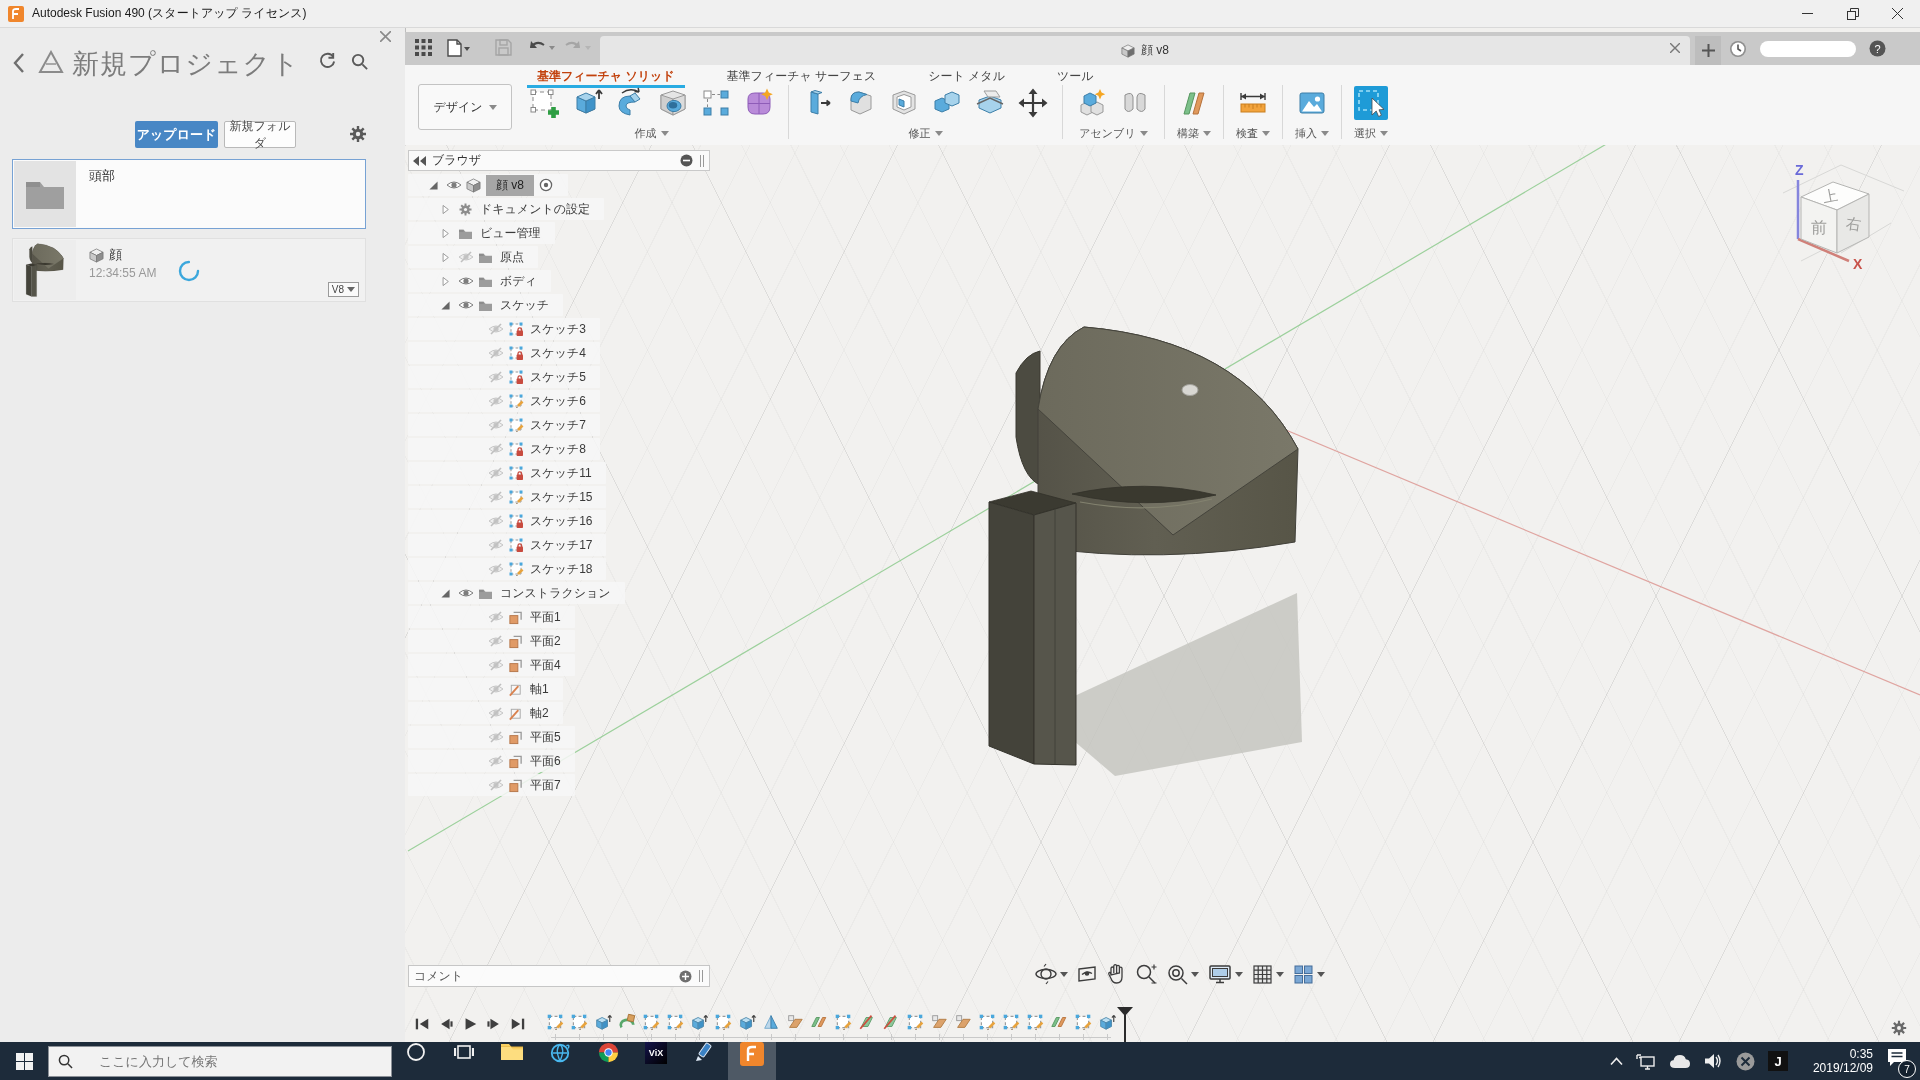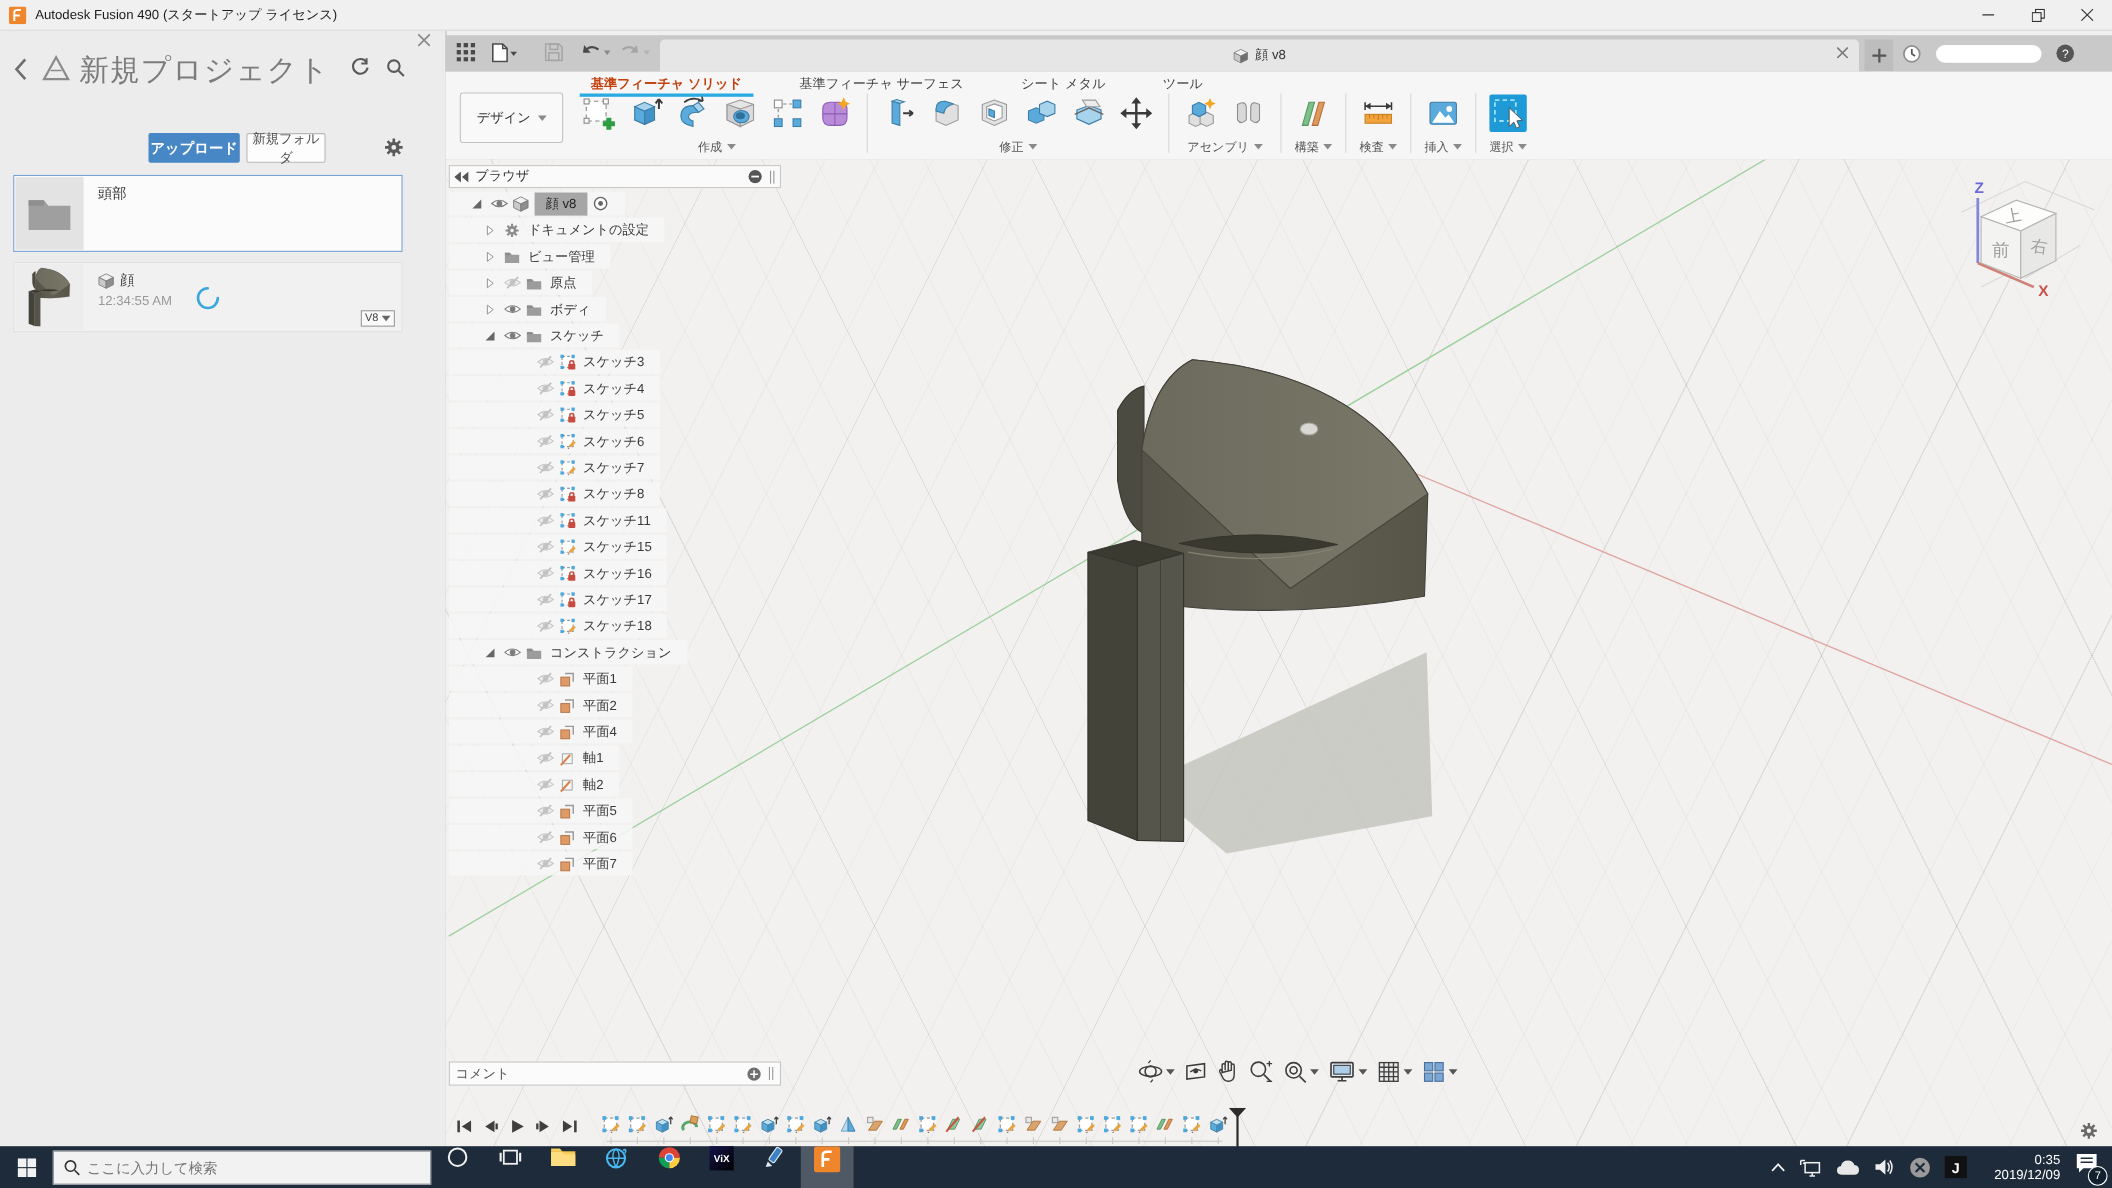--- a/index.html
+++ b/index.html
@@ -120,21 +120,21 @@
   .tfi::after{content:'';position:absolute;left:50%;bottom:-8px;width:1px;height:6px;background:#c9c9c9;}
   #tl-marker{position:absolute;left:712px;top:0;width:16px;height:36px;}
   #tl-marker .flag{width:16px;height:9px;background:#2b2b2b;clip-path:polygon(0 0,100% 0,50% 100%);}
   #tl-marker .line{position:absolute;left:7px;top:6px;width:2px;height:30px;background:#2b2b2b;}
   #vp-gear{position:absolute;right:12px;bottom:10px;}
 
   
   #taskbar{left:0;top:1042px;width:1920px;height:38px;background:#1d2b3a;display:flex;align-items:center;}
   #start-btn{width:48px;height:38px;display:flex;align-items:center;justify-content:center;}
   #tb-search{width:344px;height:31px;background:#f2f2f2;border:1px solid #8b9097;box-sizing:border-box;
-    display:flex;align-items:center;gap:4px;padding:0 9px;}
+    display:flex;align-items:center;gap:24px;padding:0 9px;}
   #tb-search input{border:none;outline:none;background:transparent;font-size:13px;color:#444;width:100%;font-family:inherit;}
   .tb-app{width:48px;height:38px;display:flex;justify-content:center;}
   .tb-app.active{background:rgba(255,255,255,.22);}
   #tb-tray{margin-left:auto;display:flex;align-items:center;gap:13px;padding-right:8px;color:#eee;}
   #tb-clock{font-size:12px;color:#fff;text-align:right;line-height:14px;width:72px;}
   #tb-notif{position:relative;width:26px;height:30px;}
   #tb-badge{position:absolute;right:-4px;bottom:-2px;width:16px;height:16px;border-radius:50%;background:#13202e;
     border:1px solid #fff;color:#fff;font-size:10px;display:flex;align-items:center;justify-content:center;}
   .vix-label{font-size:9px;color:#fff;font-weight:bold}
 </style>

